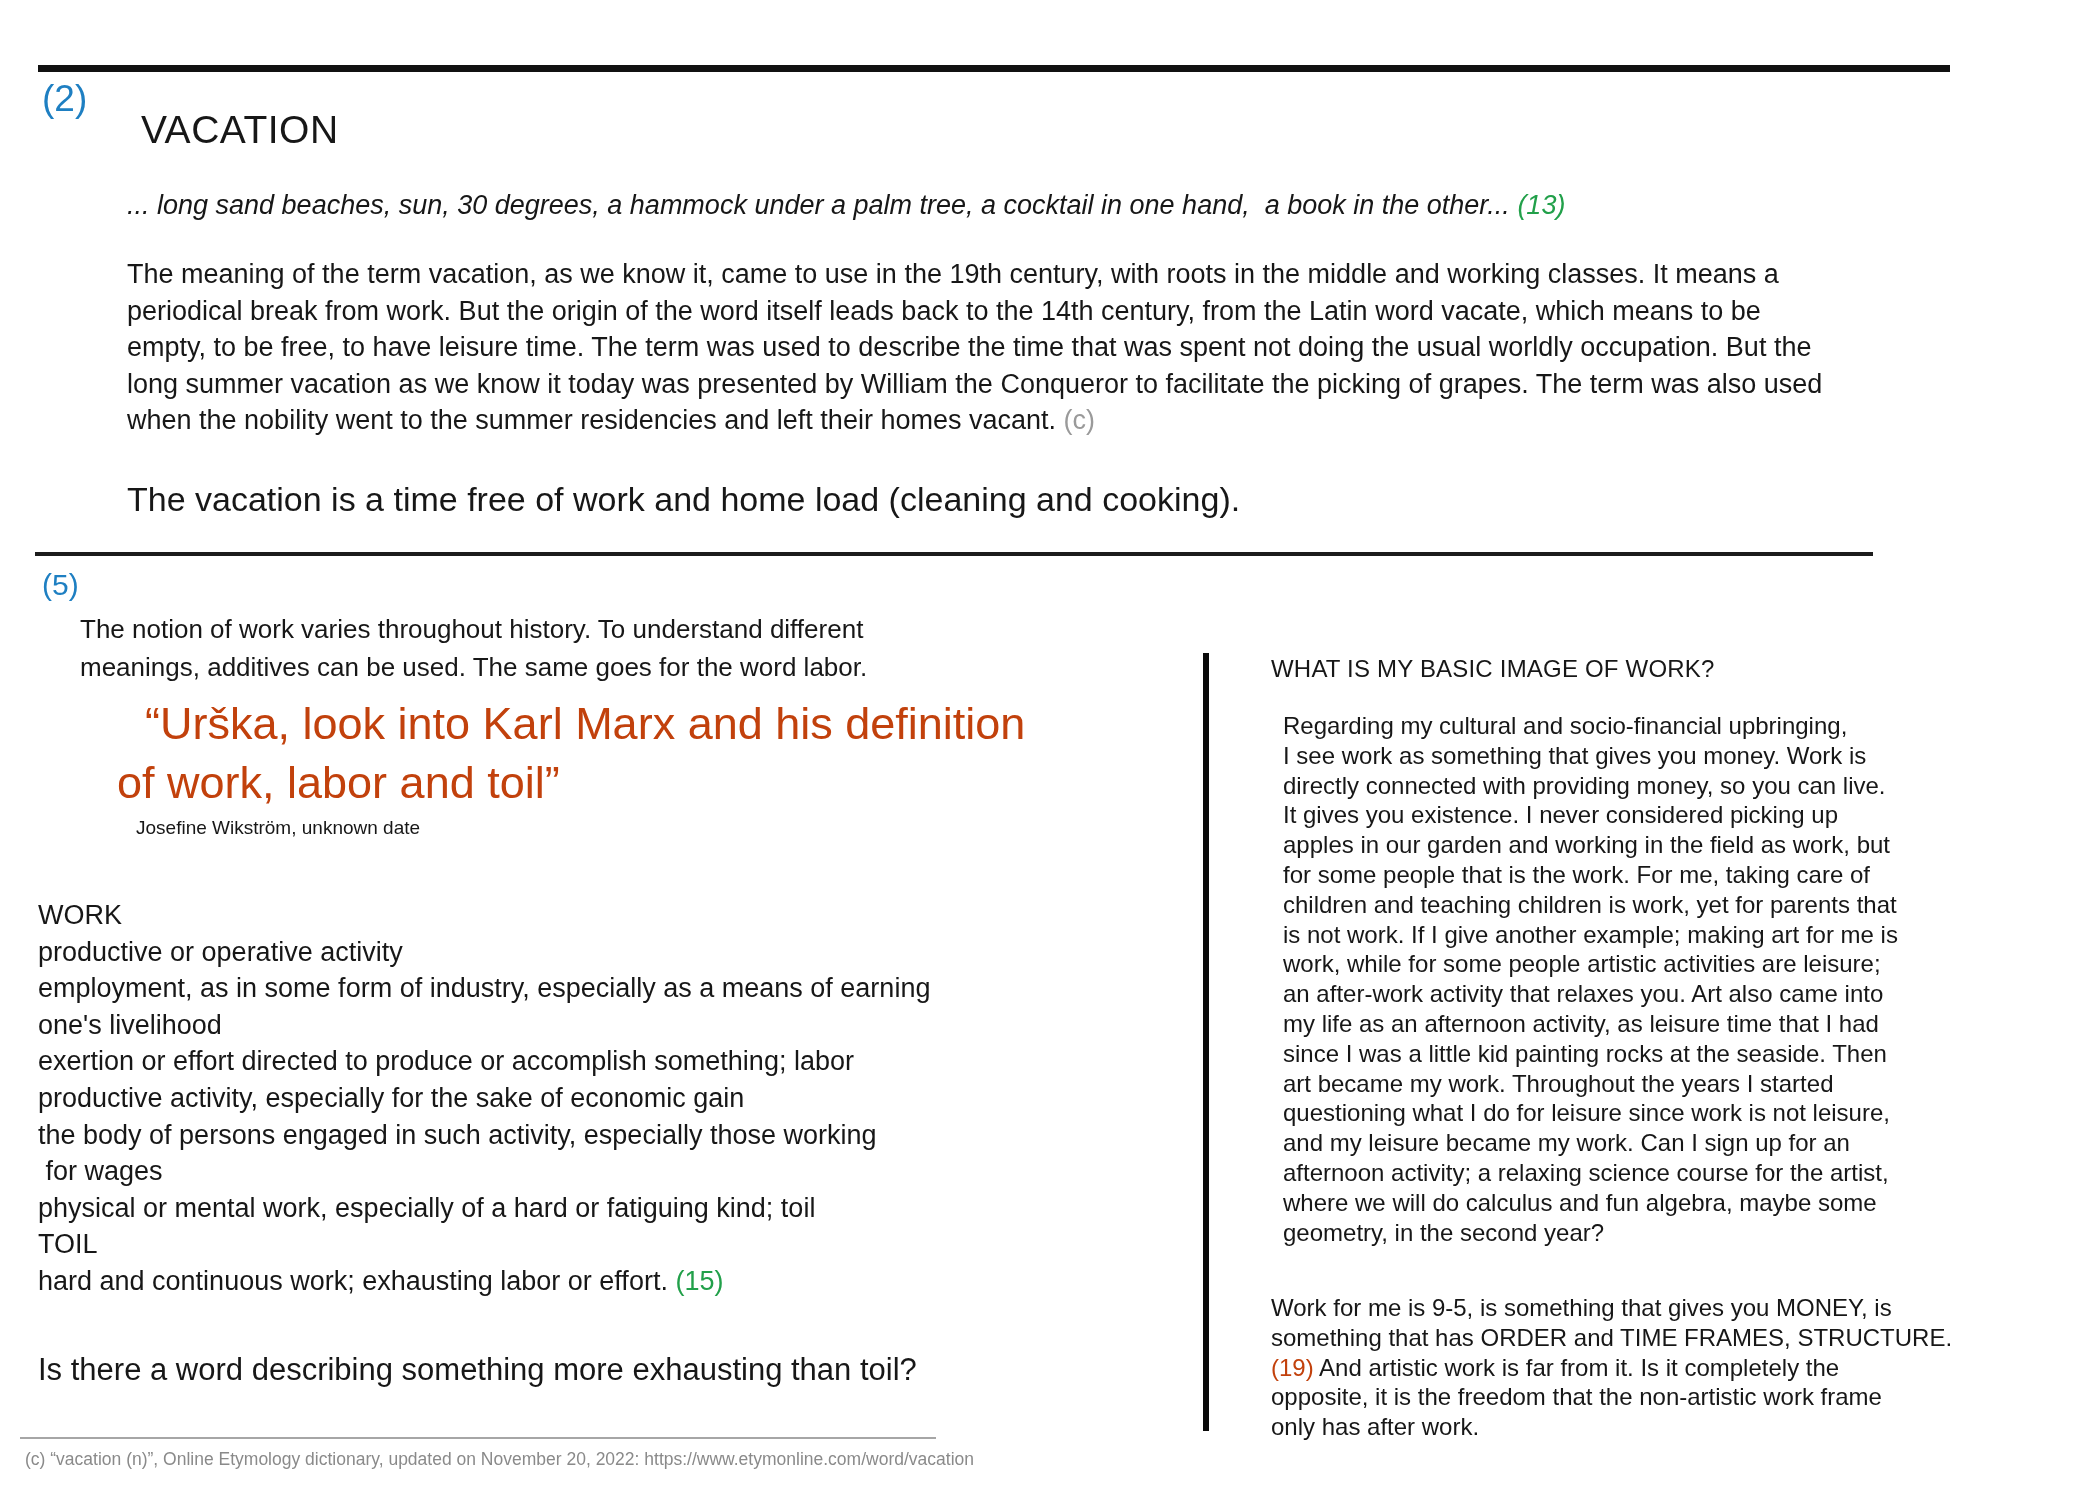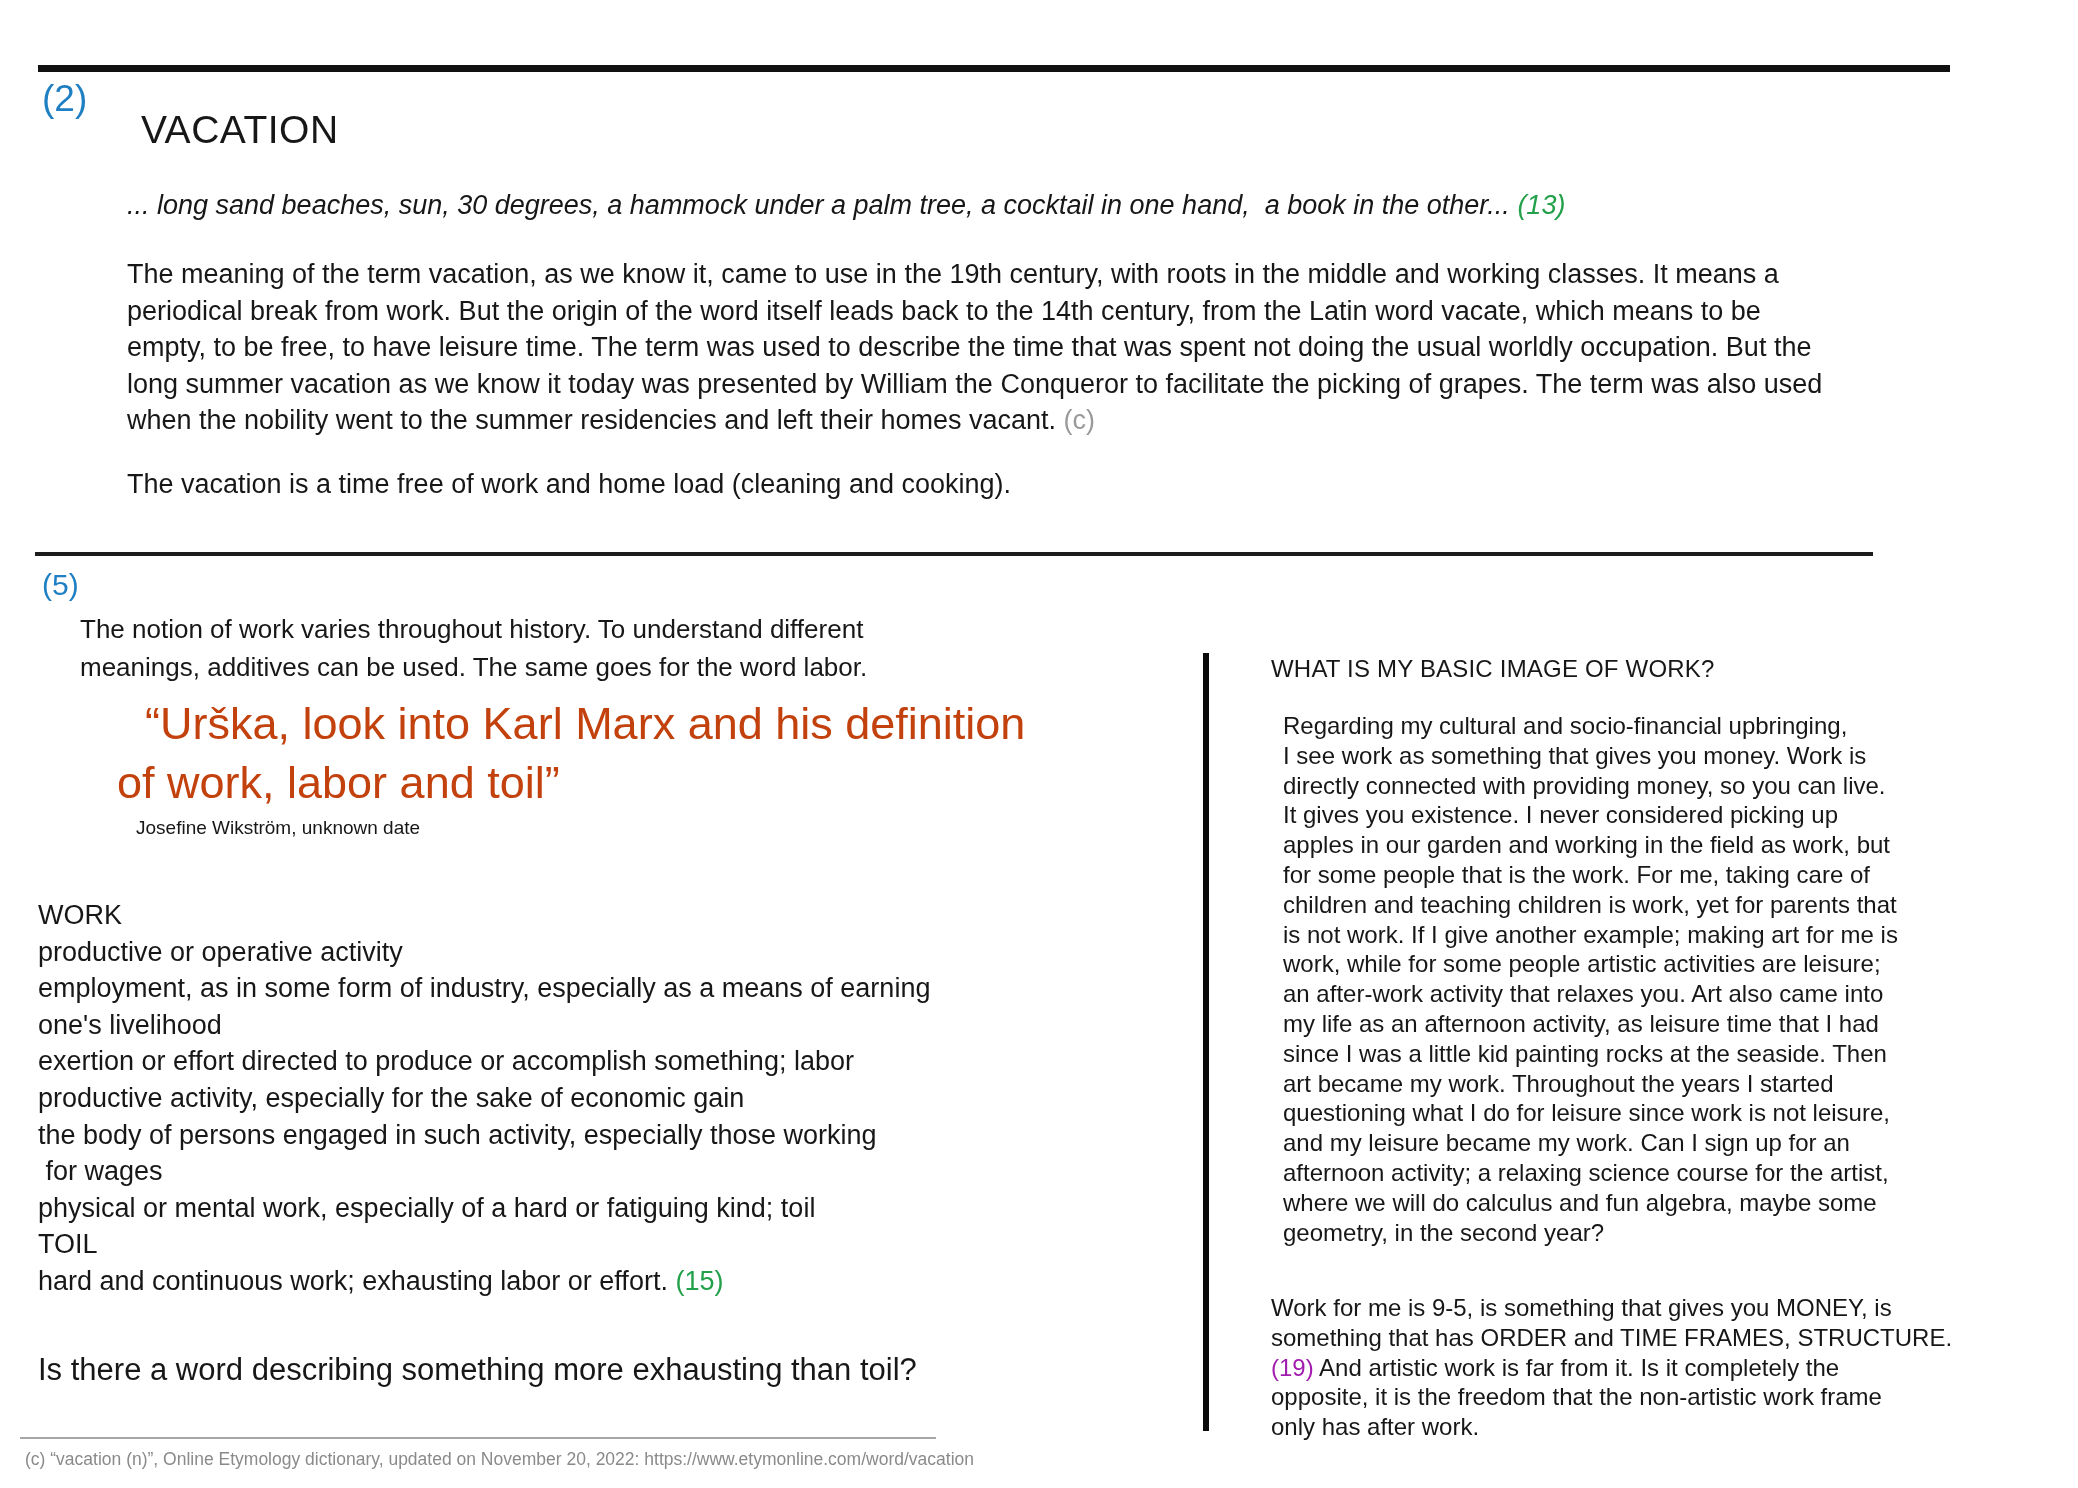--- a/index.html
+++ b/index.html
@@ -17,21 +17,21 @@
   .rule-top{left:38px;top:65px;width:1912px;height:7px;}
   .rule-mid{left:35px;top:552px;width:1838px;height:4px;background:#1c1c1c;}
   .rule-foot{left:20px;top:1437px;width:916px;height:2px;background:#a6a6a6;}
   .vrule{left:1203px;top:653px;width:6px;height:778px;background:#0a0a0a;}
 
   .marker-2{left:42px;top:80px;font-size:37px;line-height:1;}
   .heading-vacation{left:141px;top:108px;font-size:39px;letter-spacing:0.5px;}
   .lead{left:127px;top:190px;font-size:27px;font-style:italic;}
   .lead .ref{font-style:italic;}
   .para-vacation{left:127px;top:256px;width:1840px;font-size:27px;line-height:36.5px;}
-  .closing-line{left:127px;top:469px;font-size:27px;}
+  .closing-line{left:127px;top:480px;font-size:34px;}
 
   .marker-5{left:42px;top:570px;font-size:30px;line-height:1;}
   .intro{left:80px;top:610px;font-size:26px;line-height:38px;}
   .quote{left:117px;top:694px;font-size:45px;line-height:59px;color:#c2410c;}
   .quote-line1{padding-left:28px;}
   .attribution{left:136px;top:817px;font-size:19px;}
   .definitions{left:38px;top:897px;width:1120px;font-size:27px;line-height:36.6px;}
   .def-line{white-space:pre-wrap;}
   .question{left:38px;top:1352px;font-size:31px;}
   .footnote{left:25px;top:1449px;font-size:17.5px;}
@@ -111,17 +111,17 @@
 my life as an afternoon activity, as leisure time that I had
 since I was a little kid painting rocks at the seaside. Then
 art became my work. Throughout the years I started
 questioning what I do for leisure since work is not leisure,
 and my leisure became my work. Can I sign up for an
 afternoon activity; a relaxing science course for the artist,
 where we will do calculus and fun algebra, maybe some
 geometry, in the second year?</p>
 
   <p class="abs col-para2"><span class="prewrap">Work for me is 9-5, is something that gives you MONEY, is
-something that has ORDER and TIME FRAMES, STRUCTURE.</span><br><span style="color: #a21caf;">(19)</span><span class="prewrap"> And artistic work is far from it. Is it completely the
+something that has ORDER and TIME FRAMES, STRUCTURE.</span><br><span style="color: #c2410c;">(19)</span><span class="prewrap"> And artistic work is far from it. Is it completely the
 opposite, it is the freedom that the non-artistic work frame
 only has after work.</span></p>
 
 </div>
 
 </body></html>

